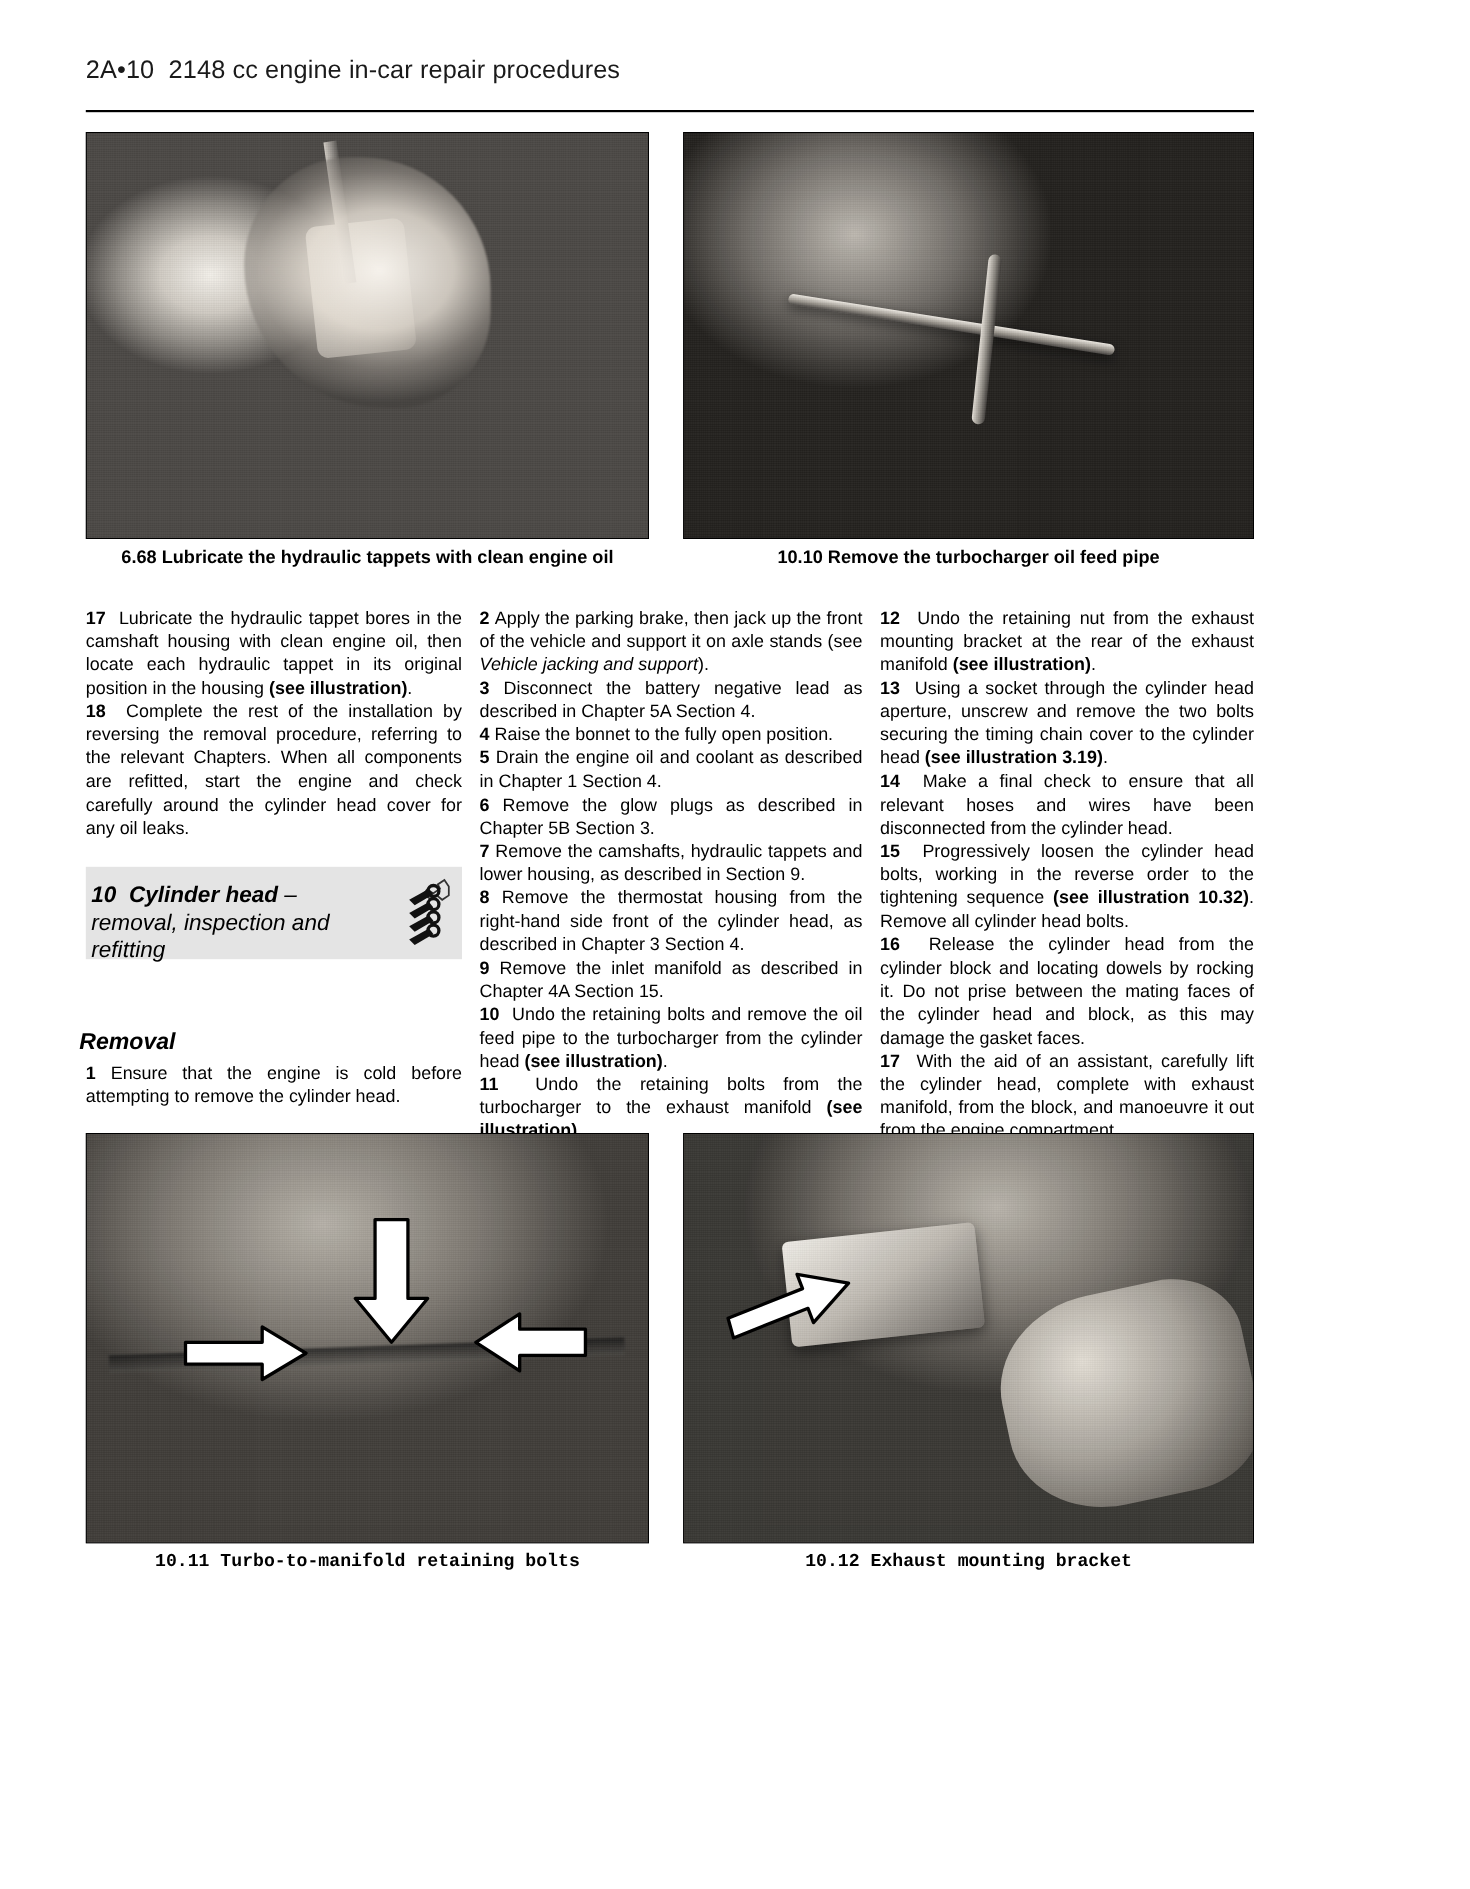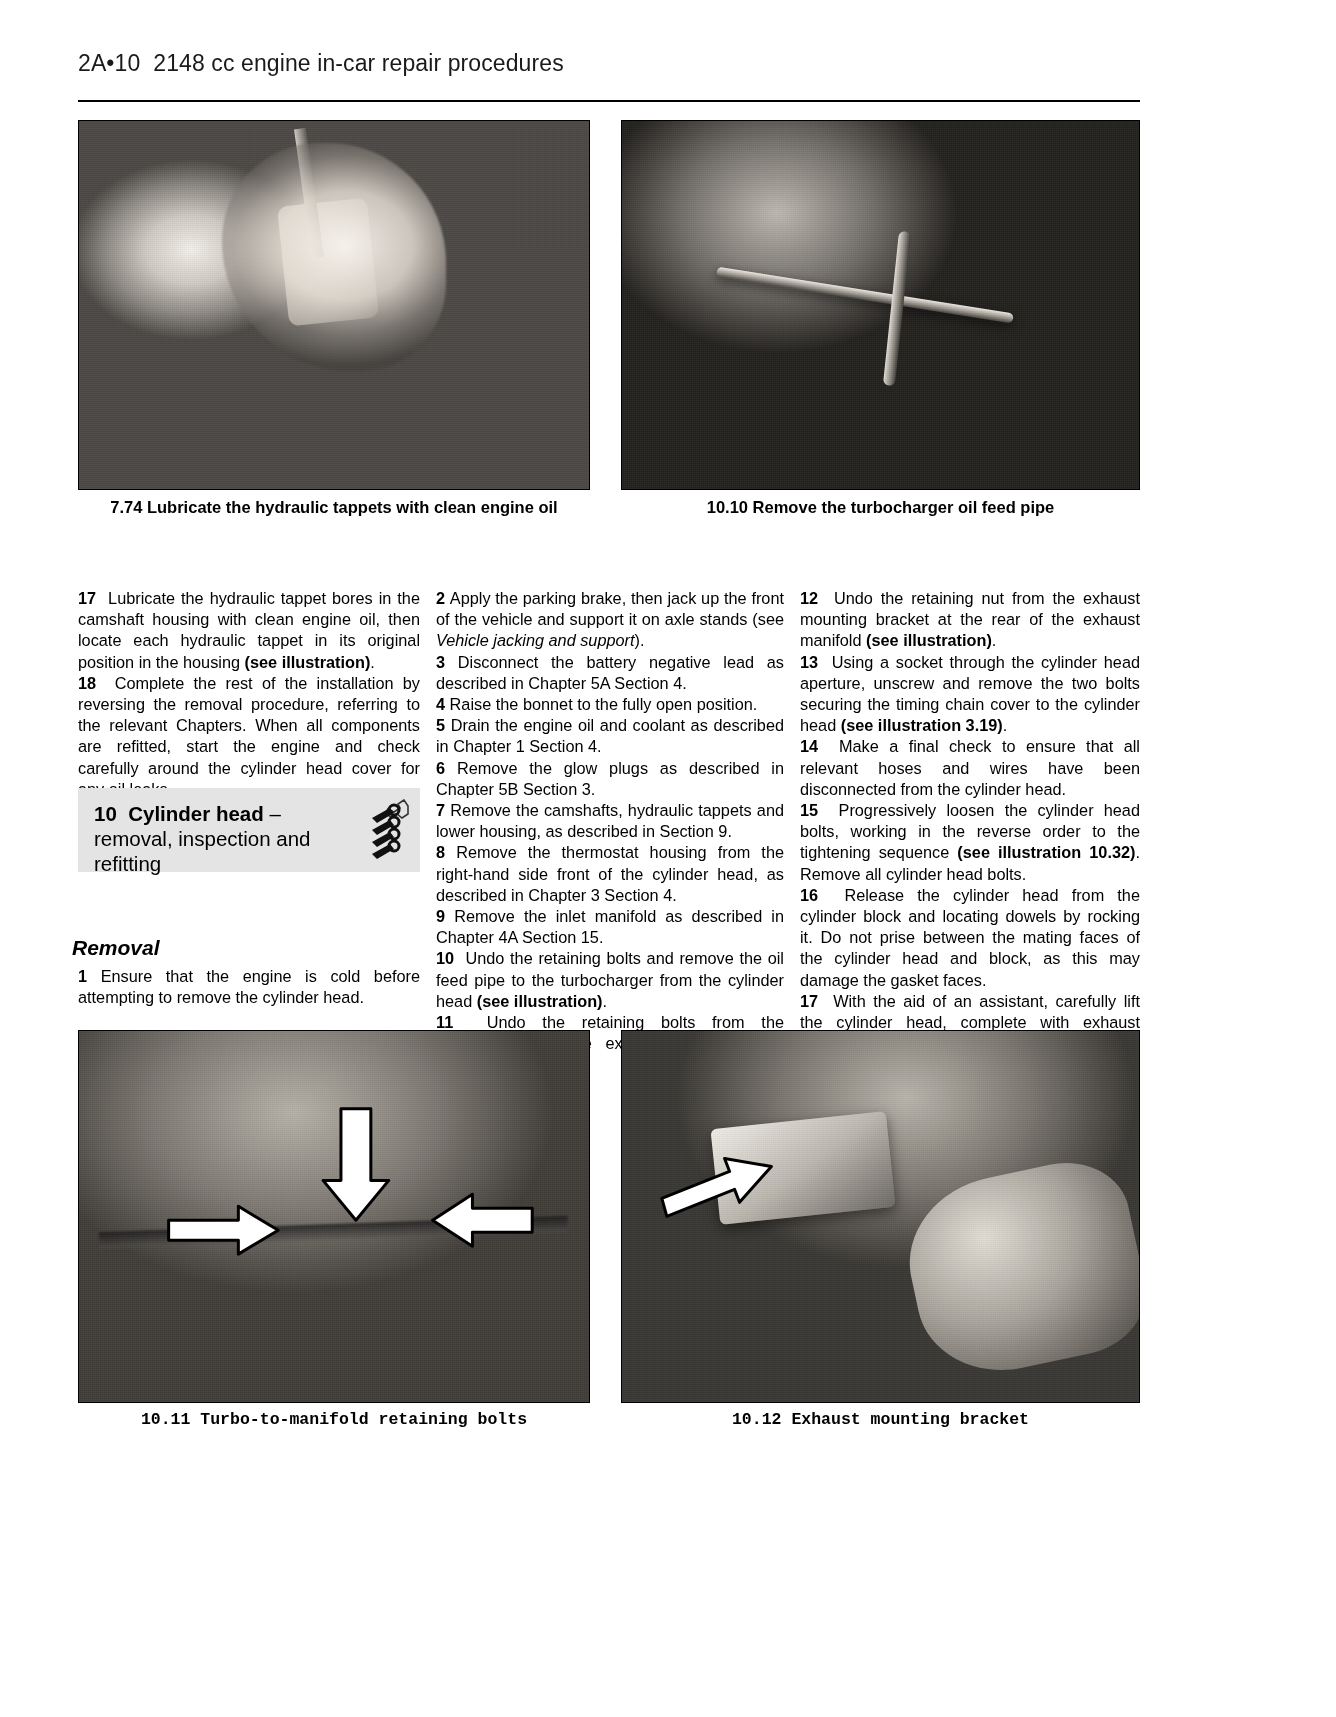--- a/index.html
+++ b/index.html
@@ -210,21 +210,20 @@
   
   .arrow-svg { position: absolute; inset: 0; }
 
   
   .cols {
     position: absolute;
     left: 78px;
     top: 552px;
     width: 1062px;
     height: 460px;
-    margin-top: 36px;
   }
   .col {
     position: absolute;
     top: 0;
     font-size: 16.3px;
     line-height: 21.2px;
     text-align: justify;
     color: #000;
   }
   .col.c1 { left: 0px;   width: 342px; }
@@ -240,23 +239,24 @@
   .sec-block {
     position: absolute;
     left: 78px;
     top: 788px;
     width: 342px;
     height: 84px;
     background: #e4e4e4;
   }
   .sec-inner {
     position: absolute;
-    left: 16px;
+    left: 5px;
     top: 13px;
     width: 258px;
+    font-style: italic;
   }
   .sec-title {
     font-size: 20.5px;
     line-height: 25px;
     color: #000;
   }
   .sec-num { font-weight: bold; }
   .sec-name { font-weight: bold; }
   .sec-sub { font-weight: normal; }
 
@@ -321,21 +321,21 @@
     </div>
 
     <div class="figbox right">
       <div class="photo ph-b">
         <div class="ph-b-pipe"></div>
         <div class="ph-b-pipe2"></div>
         <div class="grain"></div>
       </div>
     </div>
 
-    <div class="caption cap-top-left">7.74 Lubricate the hydraulic tappets with clean engine oil</div>
+    <div class="caption cap-top-left">6.68 Lubricate the hydraulic tappets with clean engine oil</div>
     <div class="caption cap-top-right">10.10 Remove the turbocharger oil feed pipe</div>
   </div>
 
   <div class="cols">
 
     <div class="col c1">
       <p><span class="num">17</span>&nbsp;&nbsp;<span>Lubricate the hydraulic tappet bores in the camshaft housing with clean engine oil, then locate each hydraulic tappet in its original position in the housing </span><span class="b">(see illustration)</span><span>.</span></p>
       <p><span class="num">18</span>&nbsp;&nbsp;<span>Complete the rest of the installation by reversing the removal procedure, referring to the relevant Chapters. When all components are refitted, start the engine and check carefully around the cylinder head cover for any oil leaks.</span></p>
     </div>
 

